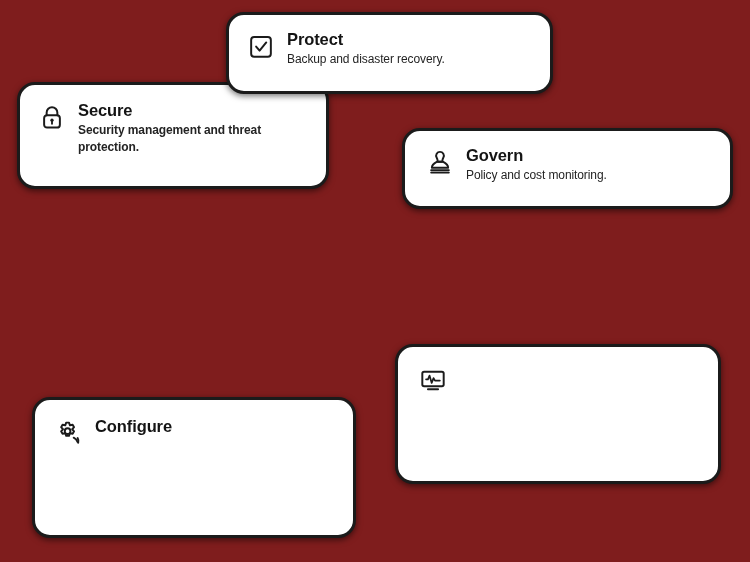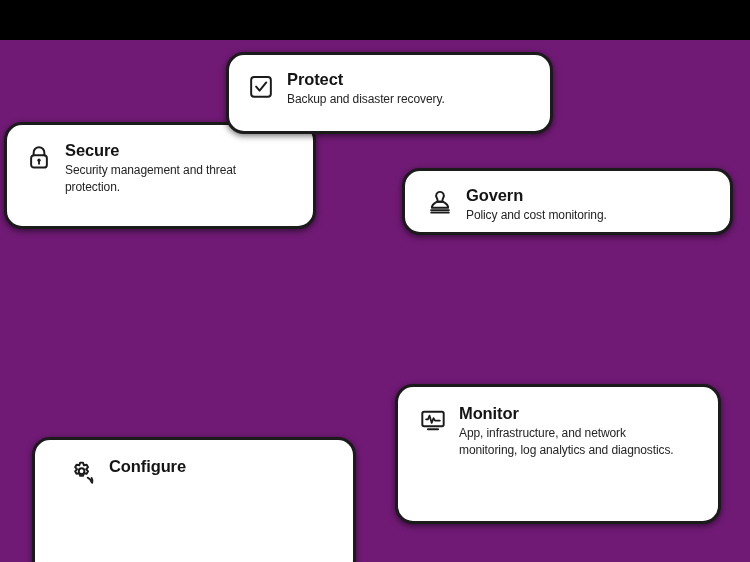--- a/index.html
+++ b/index.html
@@ -12,22 +12,21 @@
     height: 562px;
     position: relative;
     overflow: hidden;
     font-family: "Liberation Sans", sans-serif;
     -webkit-font-smoothing: antialiased;
   }
 
   #canvas {
     position: absolute;
     inset: 0;
-    background: #701a75;
-    margin-top: 40px;
+    background: #7f1d1d;
   }
 
   .card {
     position: absolute;
     box-sizing: border-box;
     background: #ffffff;
     border: 3px solid #1b1b1b;
     border-radius: 18px;
     display: flex;
     align-items: flex-start;
@@ -83,57 +82,57 @@
   #card-protect {
     left: 226px;
     top: 12px;
     width: 327px;
     height: 82px;
     padding: 14px 18px 14px 17px;
     z-index: 4;
   }
 
   #card-secure {
-    left: 4px;
+    left: 17px;
     top: 82px;
     width: 312px;
     height: 107px;
     padding: 15px 24px 15px 17px;
     z-index: 3;
   }
 
   #card-govern {
     left: 402px;
     top: 128px;
     width: 331px;
-    height: 67px;
+    height: 81px;
     padding: 14px 18px 14px 20px;
     z-index: 2;
   }
 
   #card-monitor {
     left: 395px;
     top: 344px;
     width: 326px;
     height: 140px;
     padding: 16px 18px 16px 20px;
     z-index: 3;
   }
 
   #card-configure {
     left: 32px;
     top: 397px;
     width: 324px;
     height: 141px;
-    padding: 16px 18px 16px 33px;
+    padding: 16px 18px 16px 19px;
     z-index: 4;
   }
 
   
-  #card-secure .card-desc { max-width: 222px; }
+  #card-secure .card-desc { max-width: 222px; font-weight: bold; }
   #card-monitor .card-desc { max-width: 218px; }
   #card-configure .card-desc { max-width: 232px; }
   #card-protect .card-desc { white-space: nowrap; }
   #card-govern .card-desc { white-space: nowrap; }
 </style>
 </head>
 <body>
 
 <div id="canvas">
 
@@ -188,24 +187,20 @@
 
   <div class="card" id="card-monitor">
     <div class="card-inner">
       <span class="card-icon">
         <svg viewBox="0 0 32 32" fill="none" xmlns="http://www.w3.org/2000/svg">
           <rect x="4.6" y="7.1" width="22.8" height="15.5" rx="1.9" stroke="#1b1b1b" stroke-width="2.1"></rect>
           <path d="M8.6 15.3 H10.6 L12.3 11.3 L14.6 19.1 L16.6 14.0 L18.1 16.6 H23.3" stroke="#1b1b1b" stroke-width="1.85" stroke-linecap="round" stroke-linejoin="round"></path>
           <path d="M10.6 25.9 H21.4" stroke="#1b1b1b" stroke-width="2.1" stroke-linecap="round"></path>
         </svg>
       </span>
-      <div class="card-text">
-        <p class="card-title">Monitor</p>
-        <p class="card-desc">App, infrastructure, and network monitoring, log analytics and diagnostics.</p>
-      </div>
     </div>
   </div>
 
   <div class="card" id="card-configure">
     <div class="card-inner">
       <span class="card-icon">
         <svg viewBox="0 0 32 32" fill="none" xmlns="http://www.w3.org/2000/svg">
           <path d="M13.0 4.9 l-1.0 2.9 -2.9 -0.6 -1.5 2.6 2.0 2.2 -2.0 2.2 1.5 2.6 2.9 -0.6 1.0 2.9 h3.0 l1.0 -2.9 2.9 0.6 1.5 -2.6 -2.0 -2.2 2.0 -2.2 -1.5 -2.6 -2.9 0.6 -1.0 -2.9 z" stroke="#1b1b1b" stroke-width="2.05" stroke-linejoin="round"></path>
           <circle cx="14.5" cy="14.0" r="3.0" stroke="#1b1b1b" stroke-width="2.05"></circle>
           <path d="M21.0 21.0 c2.0 1.0 3.4 2.6 4.1 4.5" stroke="#1b1b1b" stroke-width="2.05" stroke-linecap="round"></path>

